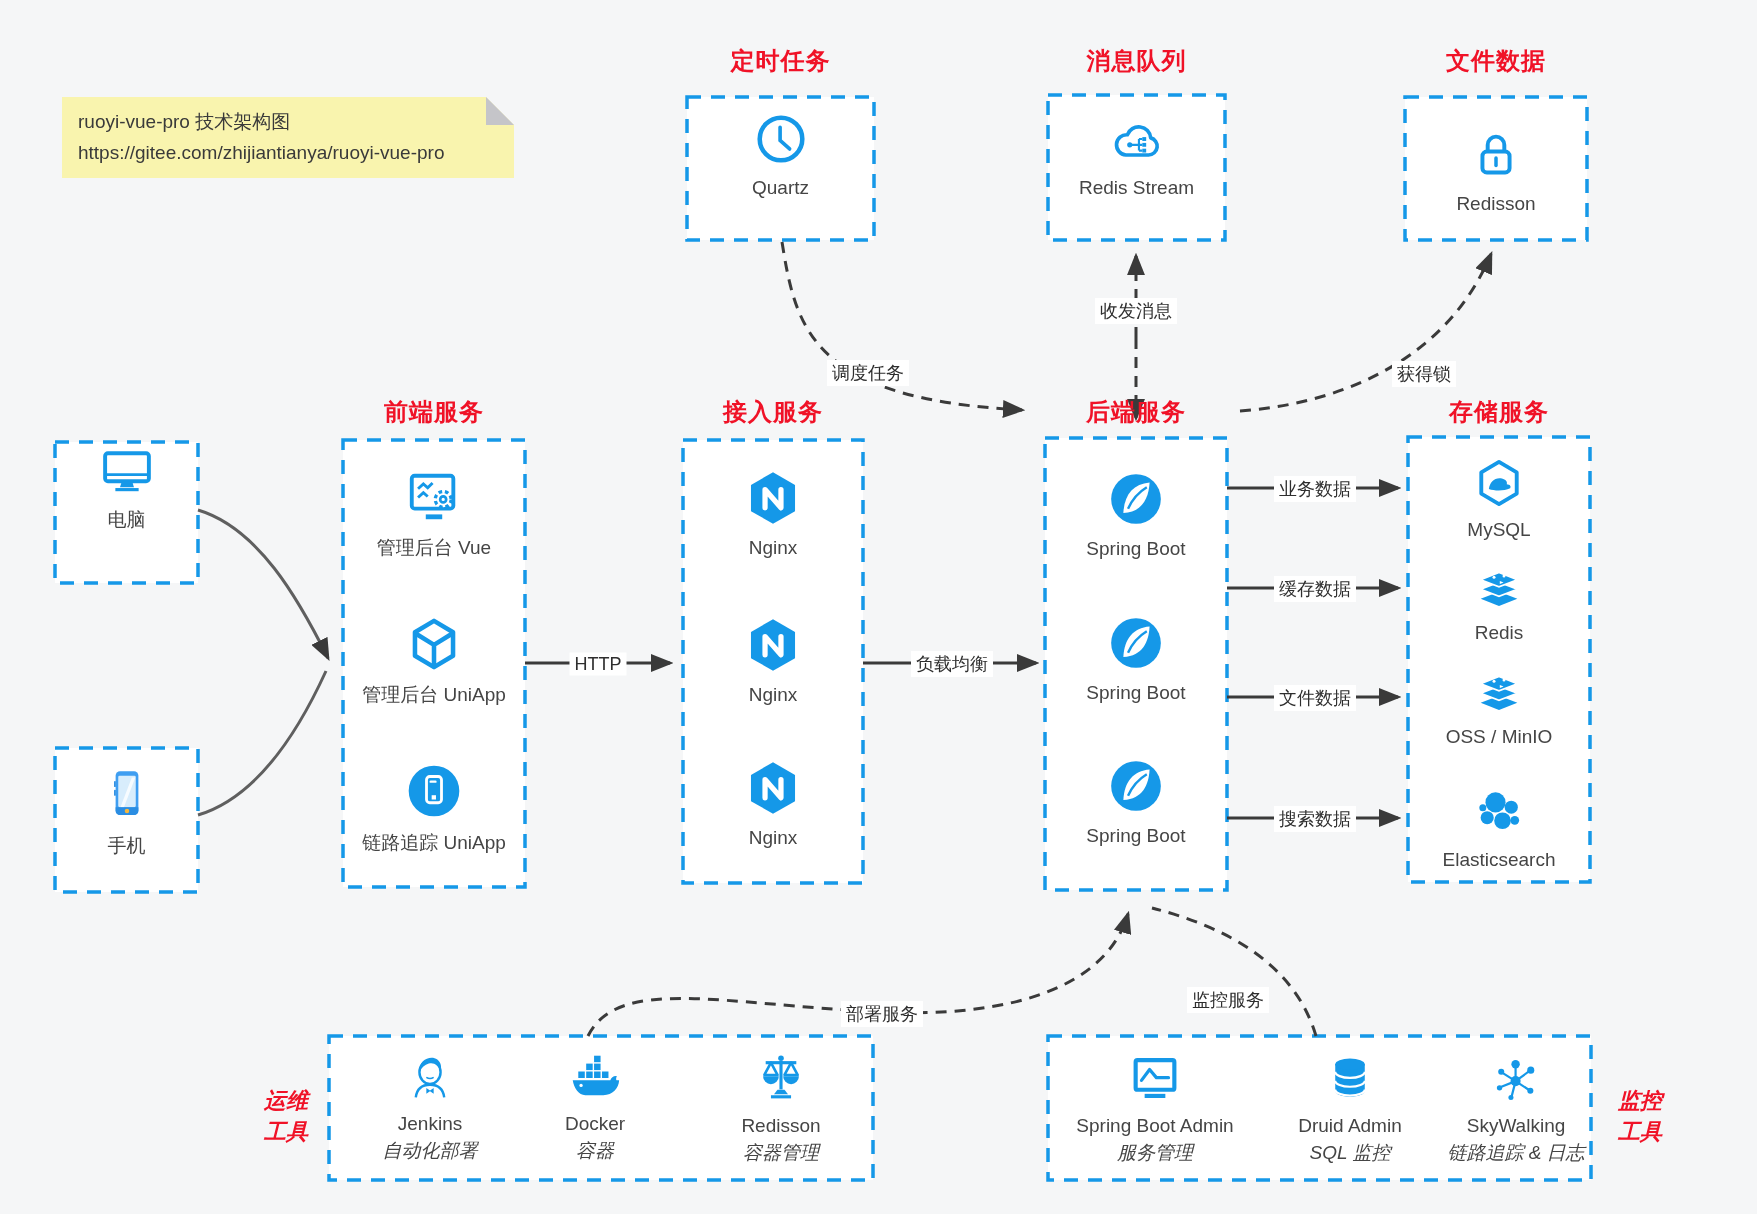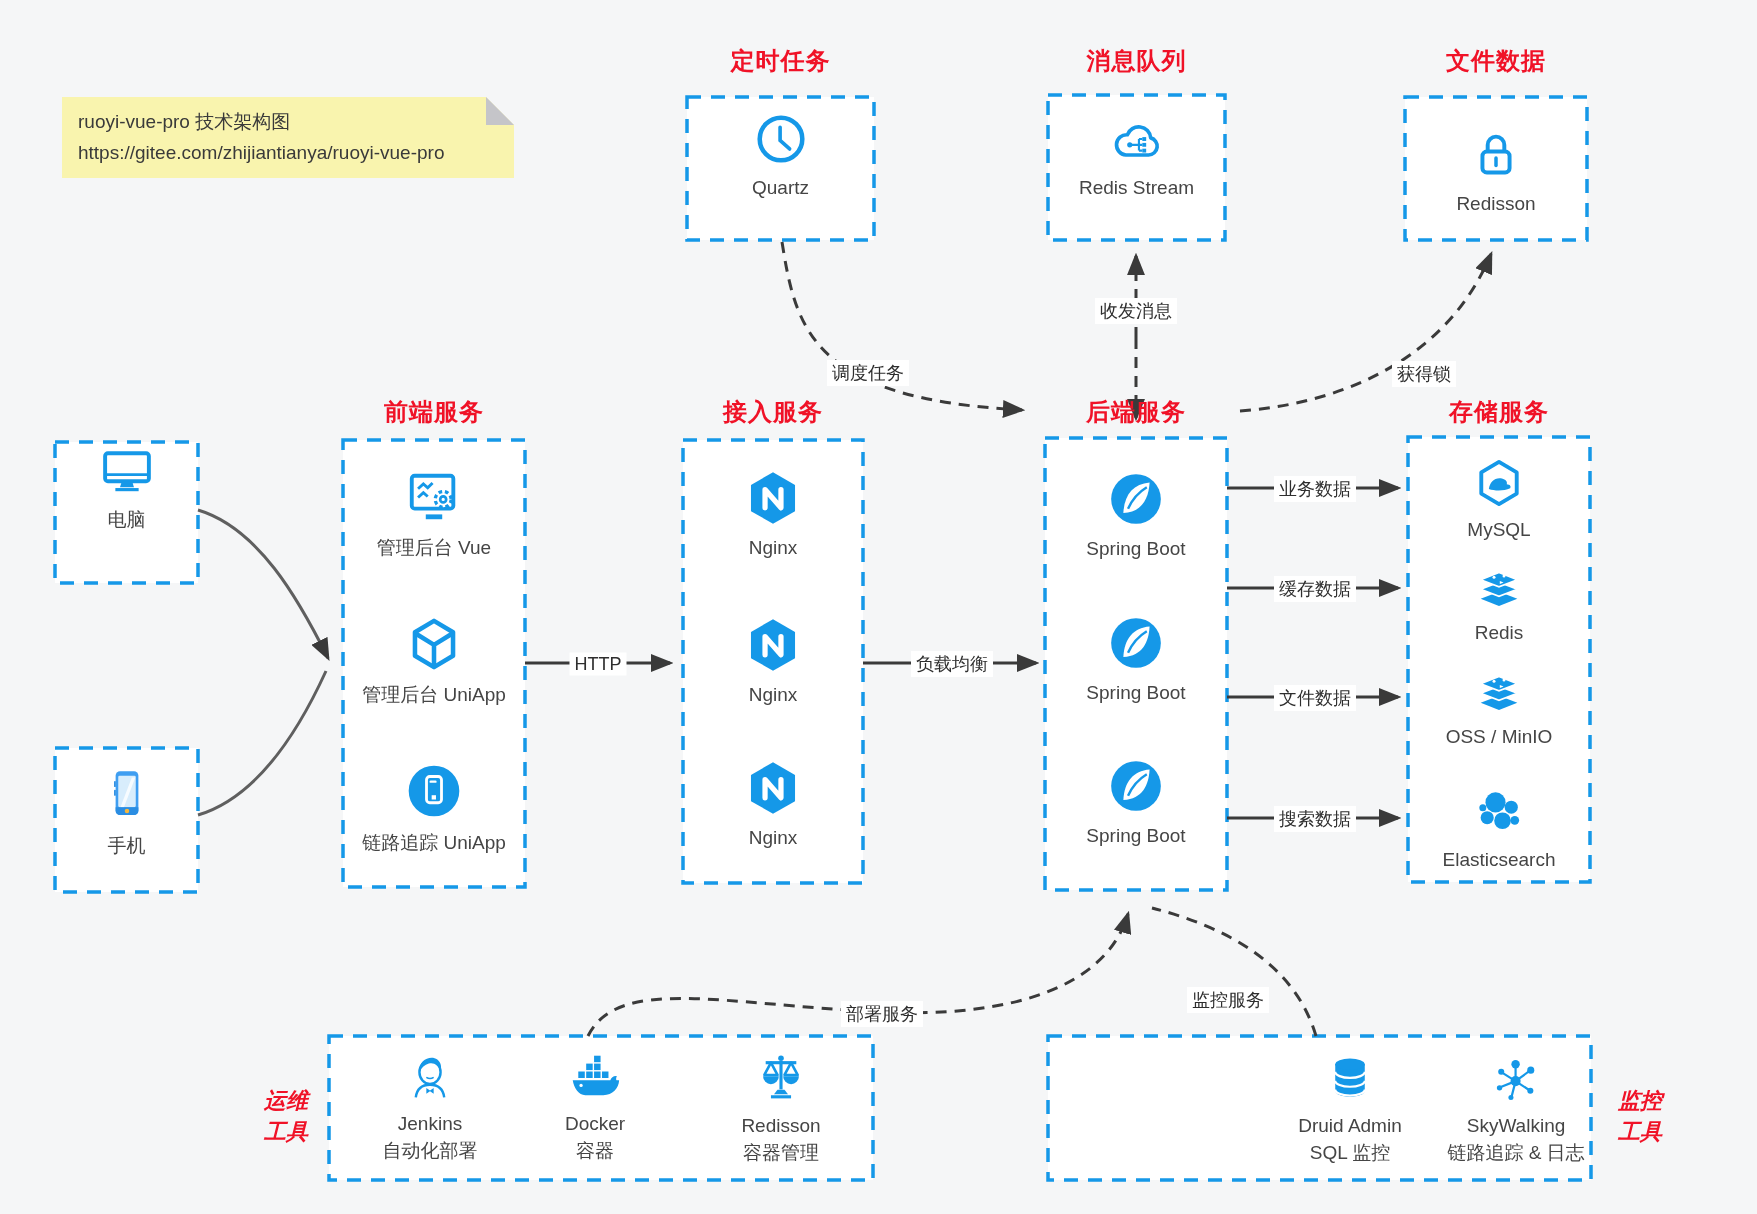--- a/index.html
+++ b/index.html
@@ -11,21 +11,21 @@
   .canvas{position:relative;width:1757px;height:1214px;background:var(--bg);overflow:hidden;}
   svg.overlay{position:absolute;left:0;top:0;}
   .gbox{fill:#ffffff;stroke:var(--accent);stroke-width:3.5;stroke-dasharray:14 10;}
   .ln{stroke:var(--line);stroke-width:3;fill:none;}
   .lnd{stroke:var(--line);stroke-width:3;fill:none;stroke-dasharray:11 8;}
   .lnc{stroke:#5f5f5f;stroke-width:3;fill:none;}
   .group-title{position:absolute;text-align:center;font-weight:bold;font-size:24px;color:var(--red);letter-spacing:1px;white-space:nowrap;}
   .node{position:absolute;text-align:center;}
   .node .icon{display:inline-block;color:var(--accent);line-height:0;}
   .node-label{font-size:19px;color:var(--label_ink);margin-top:5px;white-space:nowrap;}
-  .node-sub{font-size:19px;color:var(--label_ink);margin-top:3px;white-space:nowrap;}
+  .node-sub{font-size:19px;color:var(--label_ink);margin-top:3px;white-space:nowrap;font-style:italic;}
   .edge-label{position:absolute;transform:translate(-50%,-50%);font-size:18px;color:#2e2e2e;background:#ffffff;padding:1px 5px;white-space:nowrap;}
   .side-label{position:absolute;font-weight:bold;font-size:22px;color:var(--red);text-align:center;line-height:1.4;font-style:italic;}
   .sticky-note{position:absolute;left:62px;top:97px;width:452px;background:var(--note_bg);color:#3a3a3a;font-size:19px;line-height:1.65;padding:9px 0 9px 16px;box-sizing:border-box;}
   .fold-cut{position:absolute;top:0;right:0;width:28px;height:28px;background:var(--bg);clip-path:polygon(0 0,100% 0,100% 100%);}
   .fold-flap{position:absolute;top:0;right:0;width:28px;height:28px;background:var(--fold);clip-path:polygon(0 0,0 100%,100% 100%);}
 </style>
 </head>
 <body>
 
 <div class="canvas">
@@ -293,20 +293,29 @@
           <path d="M43.5 14.5 L36 28.5 H51 Z" fill="none" stroke="currentColor" stroke-width="3" stroke-linejoin="round"></path>
           <path d="M11.5 30 a9 9 0 0 0 18 0 Z" fill="currentColor"></path>
           <path d="M34.5 30 a9 9 0 0 0 18 0 Z" fill="currentColor"></path>
           <path d="M24 50.5 l4 -5 h8 l4 5 Z" fill="currentColor"></path>
           <path d="M20.5 53.5 H43.5" stroke="currentColor" stroke-width="3.6"></path>
         </svg></span>
     <div class="node-label">Redisson</div>
     <div class="node-sub">容器管理</div>
   </div>
 
+  <div class="node" style="left:1060px;top:1052px;width:190px">
+    <span class="icon"><svg width="60" height="54" viewBox="0 0 64 60">
+          <rect x="10.5" y="9" width="43" height="33" rx="2" fill="none" stroke="currentColor" stroke-width="4.6"></rect>
+          <path d="M17 31.5 L26 19.5 L33.5 28.5 H47" fill="none" stroke="currentColor" stroke-width="3.6" stroke-linecap="round" stroke-linejoin="round"></path>
+          <rect x="20.5" y="46.5" width="23" height="4.6" fill="currentColor"></rect>
+        </svg></span>
+    <div class="node-label">Spring Boot Admin</div>
+    <div class="node-sub">服务管理</div>
+  </div>
   <div class="node" style="left:1255px;top:1052px;width:190px">
     <span class="icon"><svg width="54" height="54" viewBox="0 0 64 64">
           <path d="M14.5 14.5 V46 C14.5 50 22.3 53.2 32 53.2 C41.7 53.2 49.5 50 49.5 46 V14.5 Z" fill="currentColor"></path>
           <ellipse cx="32" cy="14.5" rx="17.5" ry="6.8" fill="currentColor"></ellipse>
           <path d="M14.5 23.5 C14.5 27.5 22.3 30.7 32 30.7 C41.7 30.7 49.5 27.5 49.5 23.5" fill="none" stroke="#fff" stroke-width="2.6"></path>
           <path d="M14.5 34 C14.5 38 22.3 41.2 32 41.2 C41.7 41.2 49.5 38 49.5 34" fill="none" stroke="#fff" stroke-width="2.6"></path>
           <path d="M14.5 44.5 C14.5 48.5 22.3 51.7 32 51.7 C41.7 51.7 49.5 48.5 49.5 44.5" fill="none" stroke="#fff" stroke-width="2.6"></path>
         </svg></span>
     <div class="node-label">Druid Admin</div>
     <div class="node-sub">SQL 监控</div>

